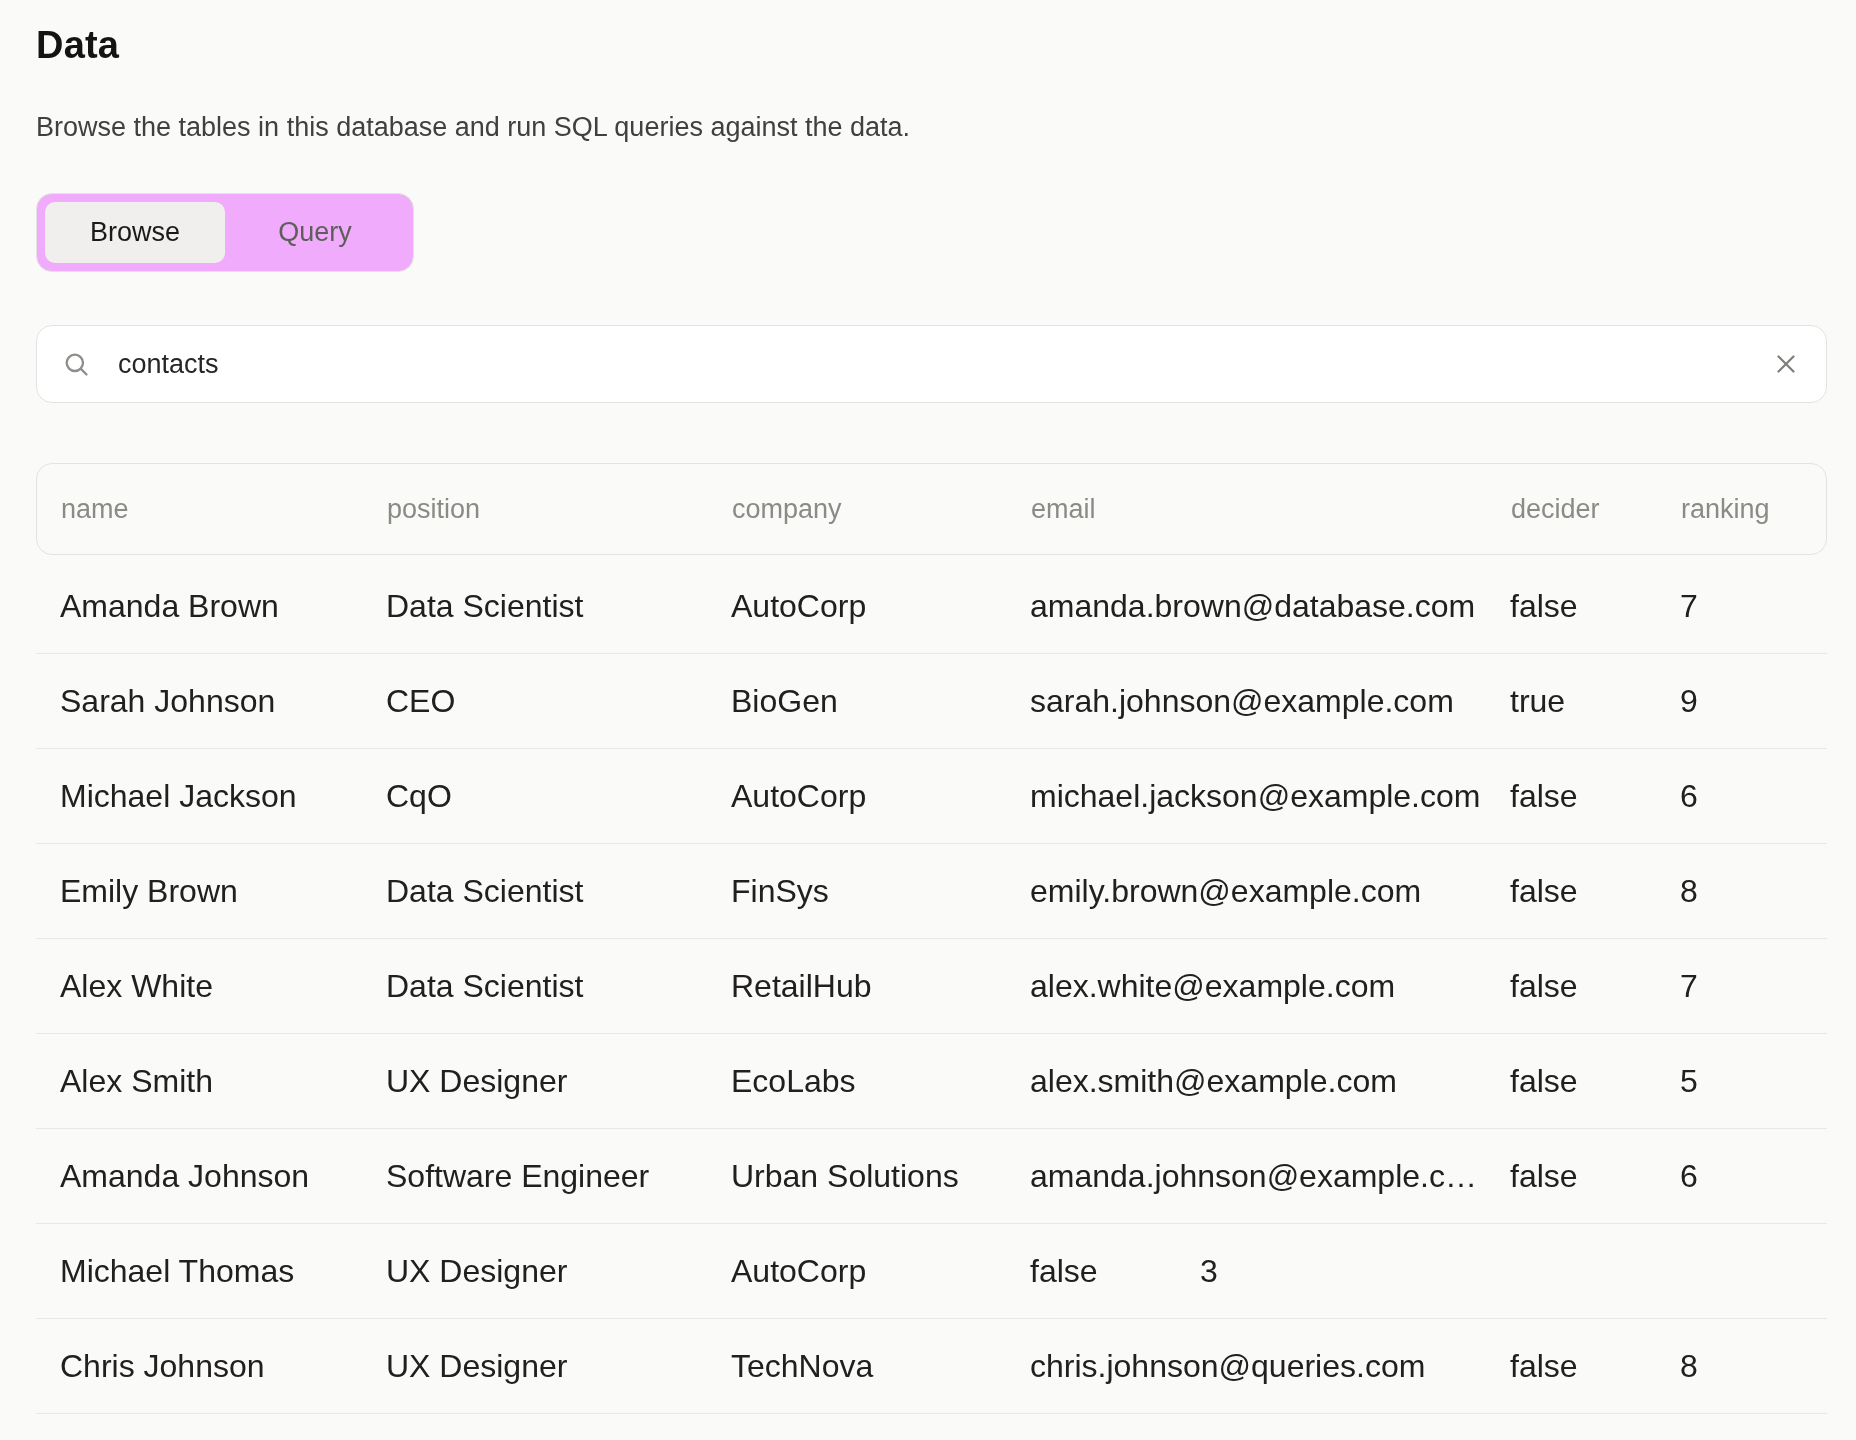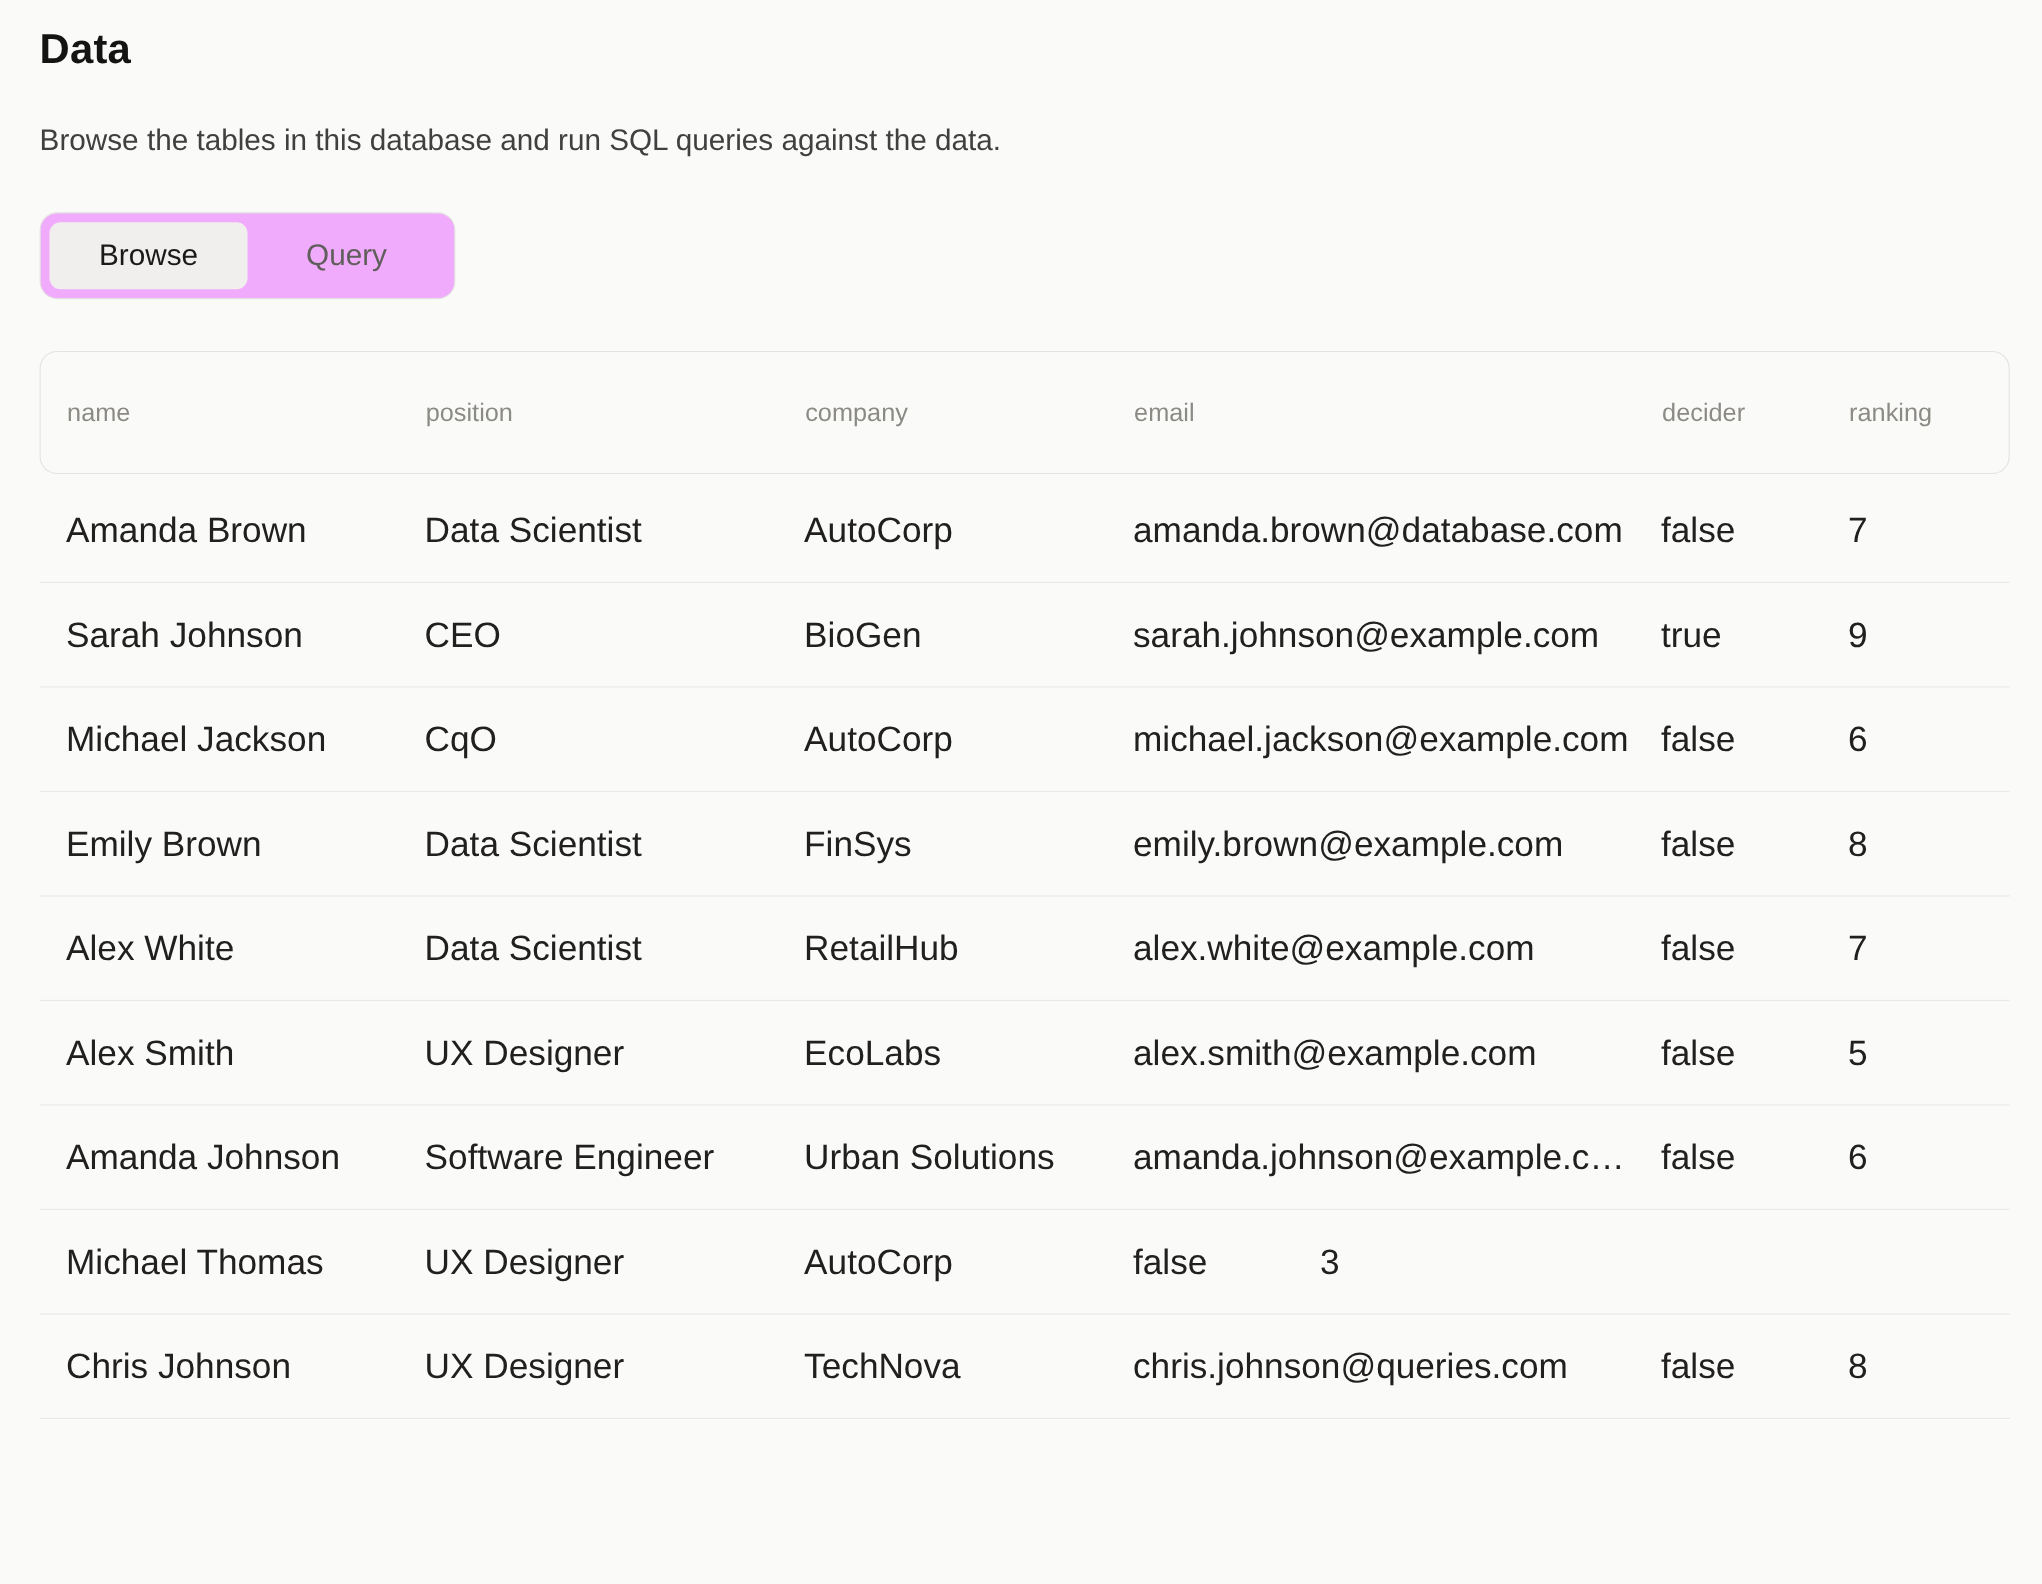--- a/index.html
+++ b/index.html
@@ -96,29 +96,29 @@
     border: none;
     background: transparent;
     padding: 0;
     cursor: pointer;
     display: flex;
     align-items: center;
     justify-content: center;
   }
   
   .table-header {
-    margin-top: 47px;
-    width: 1791px;
-    height: 112px;
+    margin-top: 60px;
+    width: 1791px;
+    height: 92px;
     border: 1px solid #e4e3e1;
     border-radius: 16px;
     display: flex;
     align-items: center;
     color: #8b8a85;
-    font-size: 23px;
+    font-size: 27px;
   }
   .table-body {
     margin-top: 4px;
     width: 1791px;
   }
   .table-row {
     display: flex;
     align-items: center;
     height: 95px;
     border-bottom: 1px solid #e9e8e6;
@@ -146,20 +146,37 @@
 
   <div class="page-title">Data</div>
 
   <div class="page-subtitle">Browse the tables in this database and run SQL queries against the data.</div>
 
   <div class="tab-group">
     <button class="tab active">Browse</button>
     <button class="tab">Query</button>
   </div>
 
+  <div class="search-box">
+    <span class="search-icon">
+      <svg width="28" height="28" viewBox="0 0 24 24" fill="none" stroke="#8f8e8a" stroke-width="2" stroke-linecap="round">
+        <circle cx="11" cy="11" r="7"></circle>
+        <line x1="16.2" y1="16.2" x2="21" y2="21"></line>
+      </svg>
+    </span>
+    <input class="search-input" type="text" value="contacts" style="">
+    <button class="clear-button">
+      <span style="display:flex">
+        <svg width="30" height="30" viewBox="0 0 24 24" fill="none" stroke="#807f7a" stroke-width="1.8" stroke-linecap="round">
+          <line x1="6" y1="6" x2="18" y2="18"></line>
+          <line x1="18" y1="6" x2="6" y2="18"></line>
+        </svg>
+      </span>
+    </button>
+  </div>
 
   <div class="table-header">
       <div class="cell col0">name</div>
       <div class="cell col1">position</div>
       <div class="cell col2">company</div>
       <div class="cell col3">email</div>
       <div class="cell col4">decider</div>
       <div class="cell col5">ranking</div>
     </div>
 

